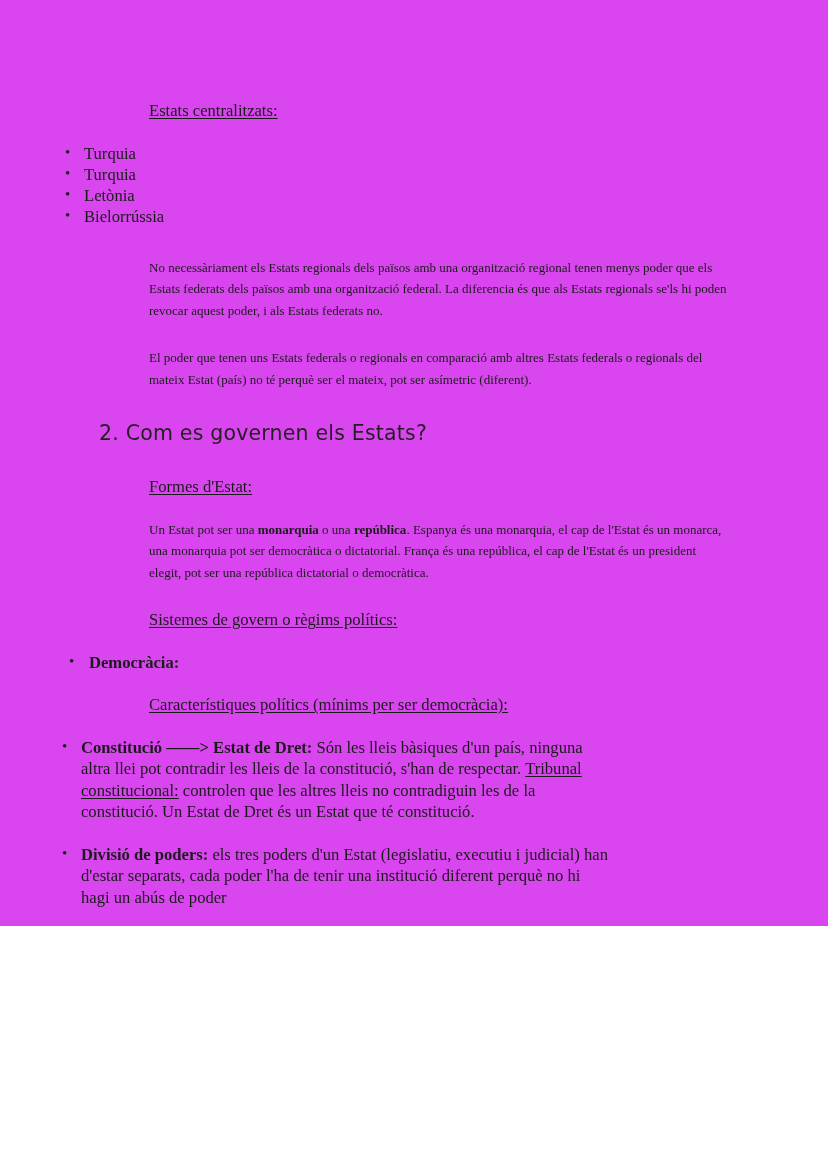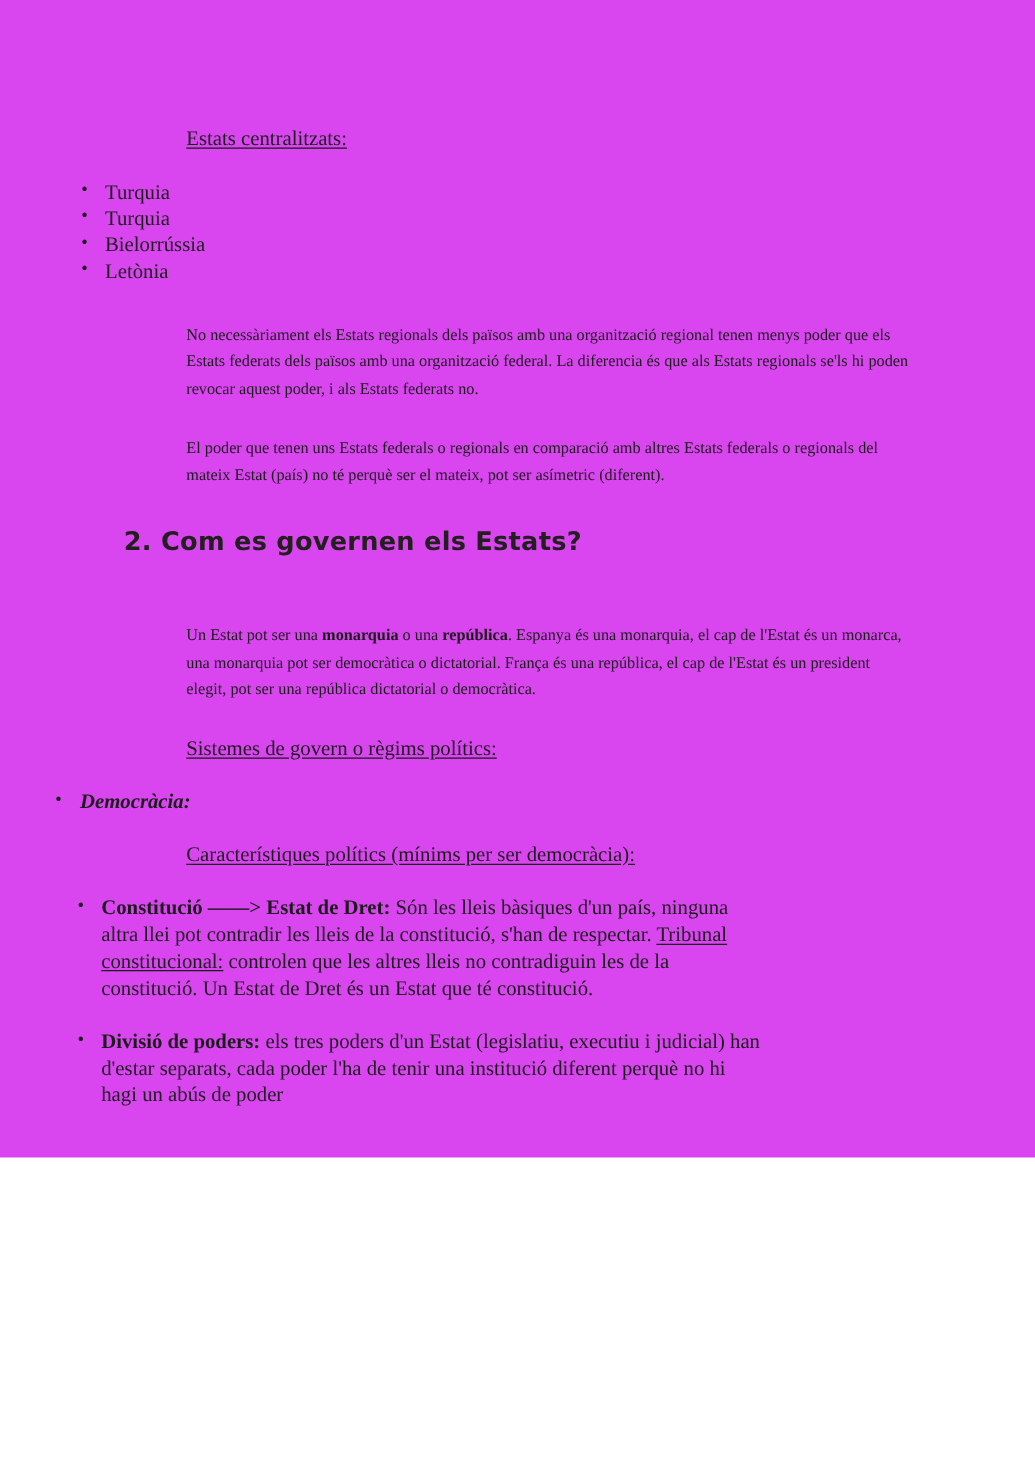--- a/index.html
+++ b/index.html
@@ -47,21 +47,21 @@
     text-underline-offset: 2px;
   }
 
   b, .bold { font-weight: bold; text-align: right; }
 
   
   .section-heading {
     margin-left: 99px;
     font-family: "DejaVu Sans", "Liberation Sans", sans-serif;
     font-size: 20.5px;
-    font-weight: 700;
+    font-weight: 400;
     letter-spacing: 0.2px;
     color: #231f20;
     line-height: 26px;
   }
 
   
   ul.blist {
     list-style: none;
     margin: 0;
     padding: 0;
@@ -84,23 +84,22 @@
   
   ul.countries > li {
     margin-left: 84px;
     line-height: 21px;
     width: 300px;
   }
   ul.countries > li::before { left: -19px; }
 
   
   ul.lvl1 > li {
-    margin-left: 64px;
+    margin-left: 89px;
     width: 560px;
-    font-style: italic;
   }
   ul.lvl1 > li::before { left: -20px; }
 
   
   ul.lvl2 > li {
     margin-left: 81px;
     width: 530px;
   }
   ul.lvl2 > li::before { left: -19px; }
   .sp-2 { height: 21px; }
@@ -116,38 +115,41 @@
 
   <div class="lvl-body">
     <span class="u-head">Estats centralitzats:</span>
   </div>
 
   <div class="sp-2"></div>
 
   <ul class="blist countries">
     <li>Turquia</li>
     <li>Turquia</li>
+    <li>Letònia</li>
     <li>Bielorrússia</li>
-    <li>Letònia</li>
   </ul>
 
   <div class="sp-4"></div>
 
   <div class="lvl-body body-text">No necessàriament els Estats regionals dels països amb una organització regional tenen menys poder que els Estats federats dels països amb una organització federal. La diferencia és que als Estats regionals se'ls hi poden revocar aquest poder, i als Estats federats no.</div>
 
   <div class="sp-3"></div>
 
   <div class="lvl-body body-text">El poder que tenen uns Estats federals o regionals en comparació amb altres Estats federals o regionals del mateix Estat (país) no té perquè ser el mateix, pot ser asímetric (diferent).</div>
 
   <div class="sp-4"></div>
 
   <div class="section-heading">2. Com es governen els Estats?</div>
 
   <div class="sp-4"></div>
 
+  <div class="lvl-body">
+    <span class="u-head">Formes d'Estat:</span>
+  </div>
 
   <div class="sp-2"></div>
 
   <div class="lvl-body body-text"><span>Un Estat pot ser una </span><b>monarquia</b><span> o una </span><b>república</b><span>. Espanya és una monarquia, el cap de l'Estat és un monarca, una monarquia pot ser democràtica o dictatorial. França és una república, el cap de l'Estat és un president elegit, pot ser una república dictatorial o democràtica.</span></div>
 
   <div class="sp-3"></div>
 
   <div class="lvl-body">
     <span class="u-head">Sistemes de govern o règims polítics:</span>
   </div>

